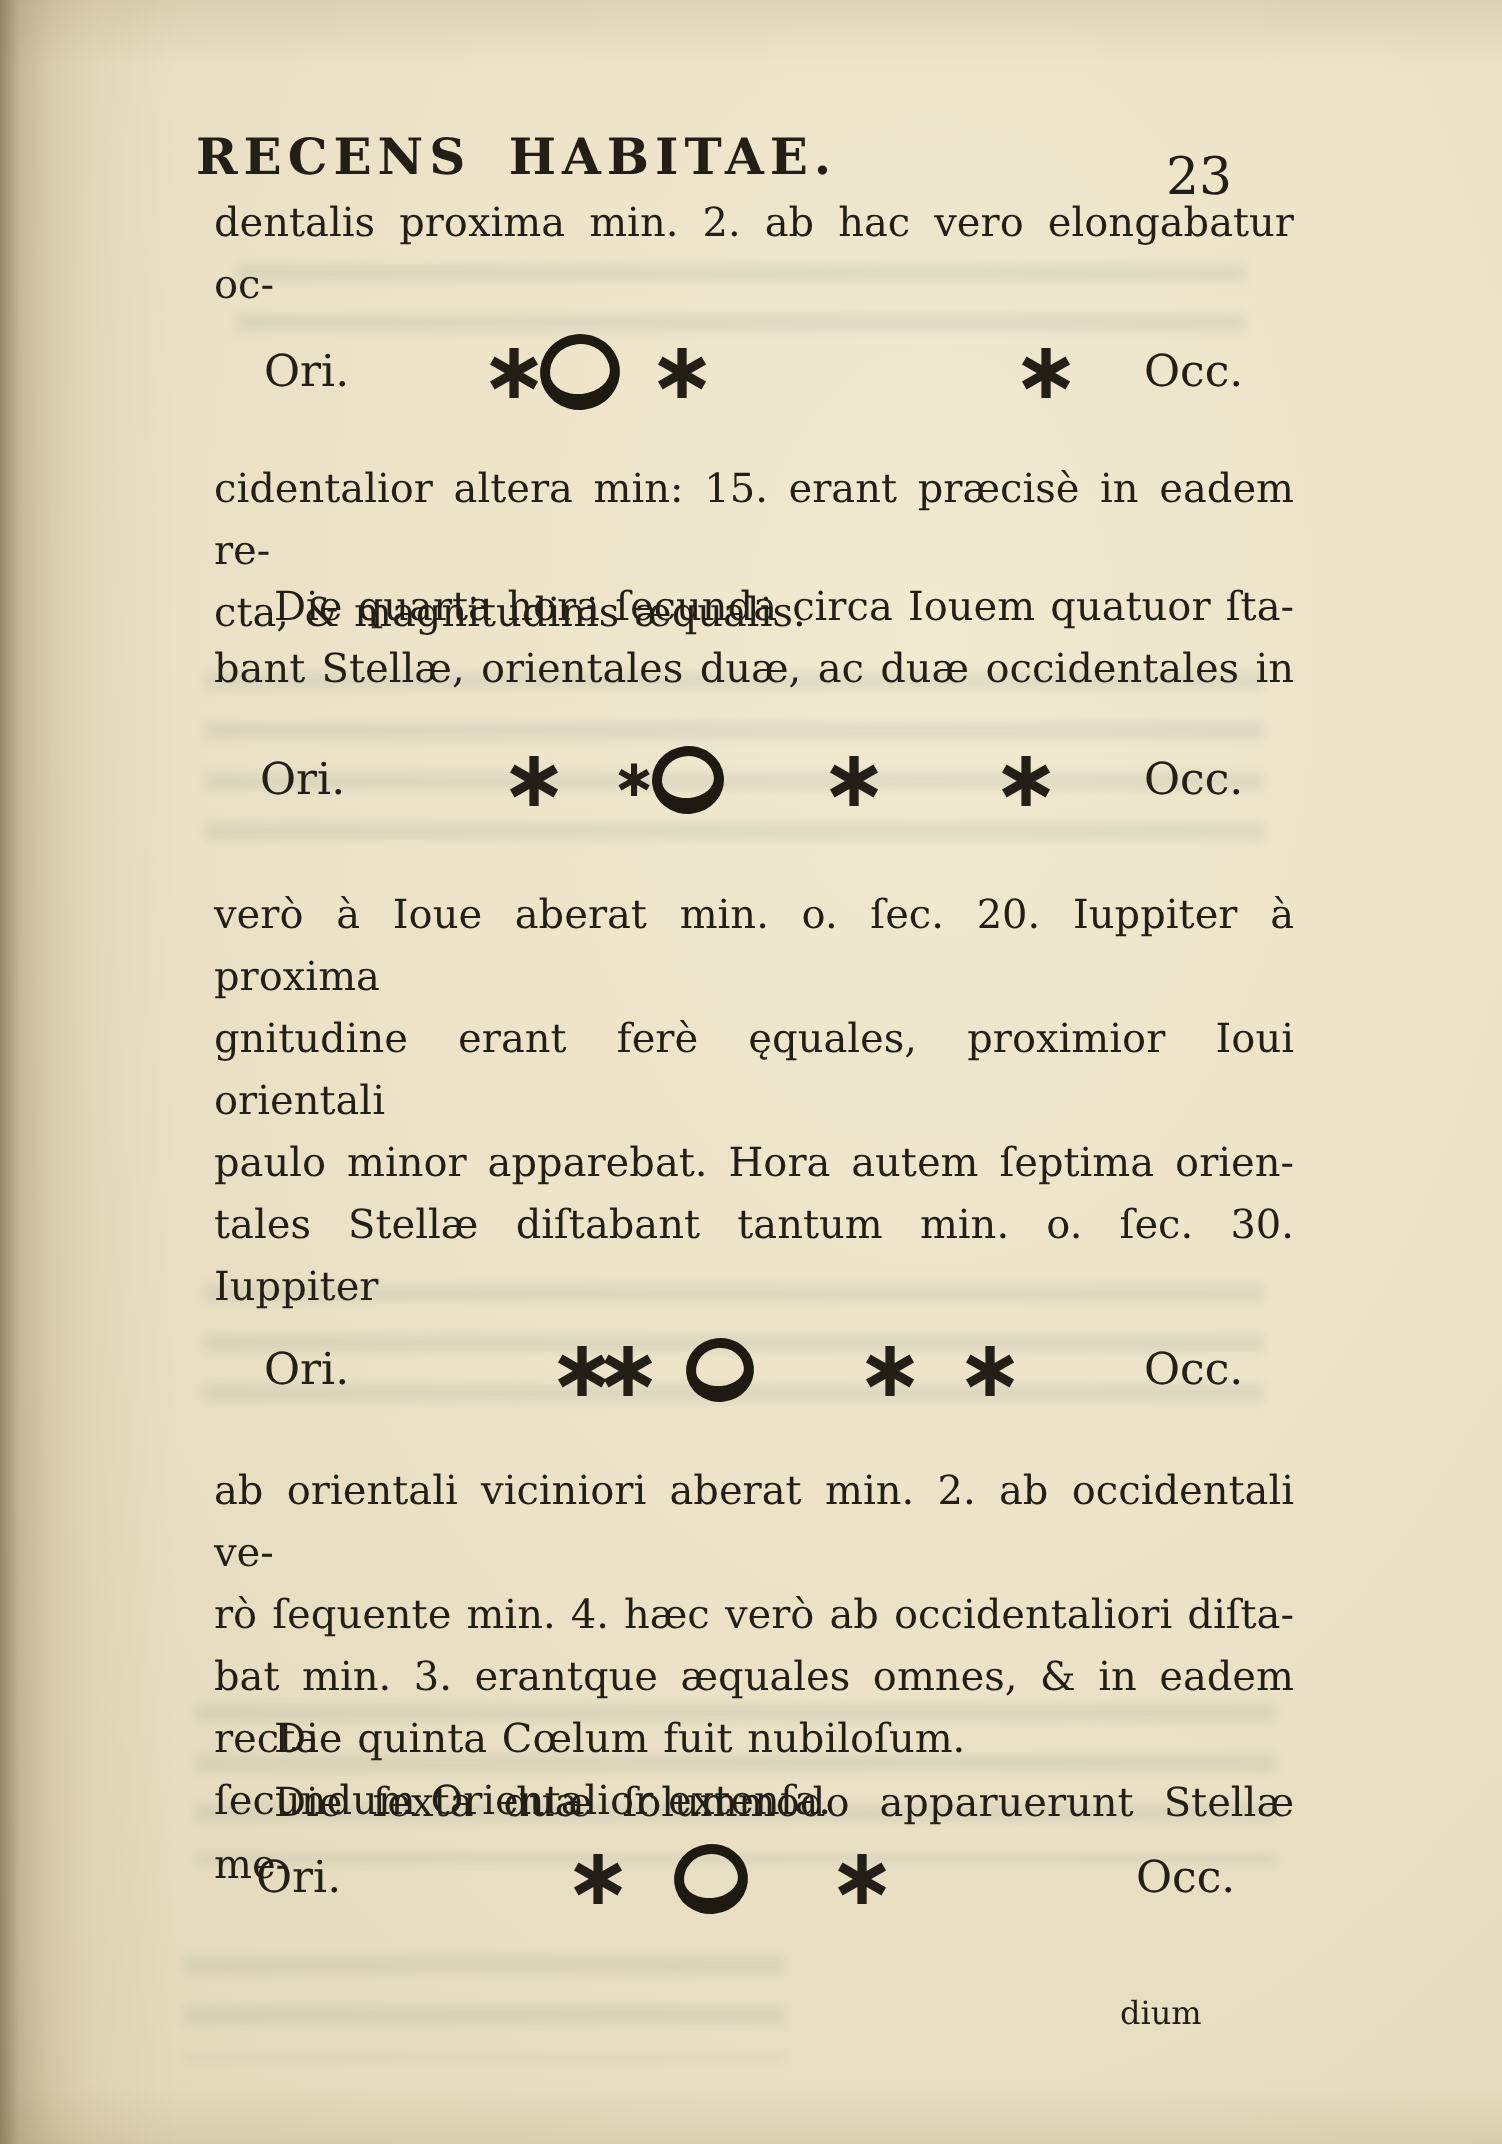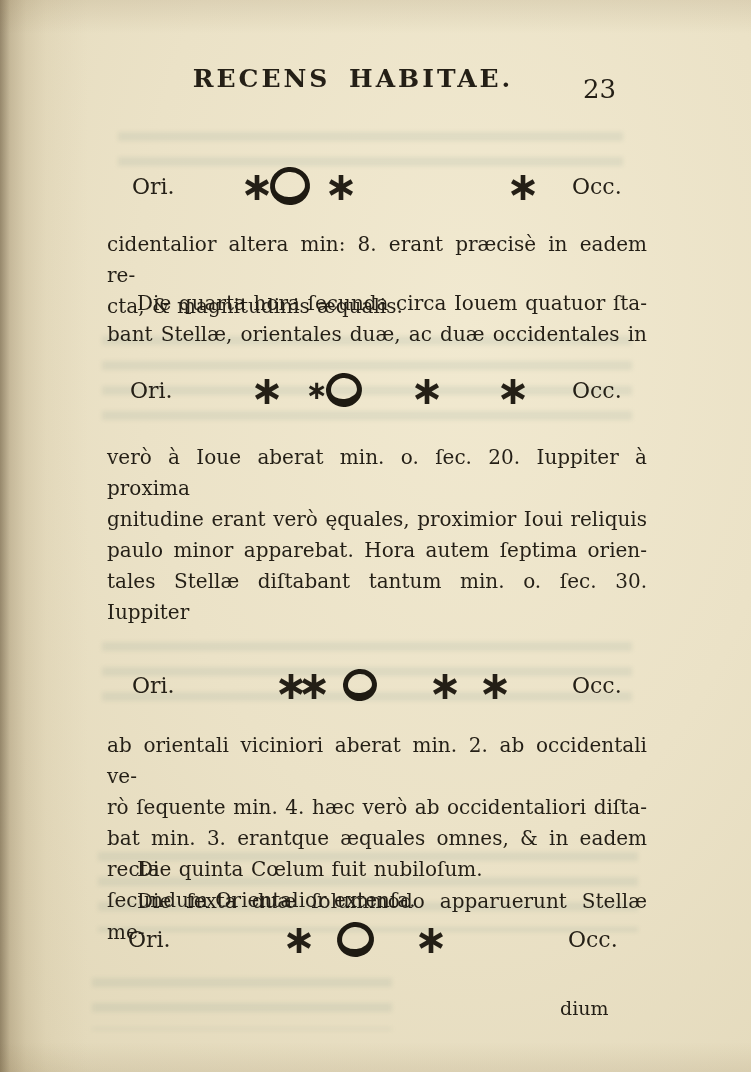--- a/index.html
+++ b/index.html
@@ -45,21 +45,21 @@
     pointer-events:none;
   }
   .g1{left:118px;top:132px;width:505px;height:36px;}
   .g2{left:102px;top:336px;width:530px;height:88px;}
   .g3{left:102px;top:642px;width:530px;height:70px;}
   .g4{left:98px;top:852px;width:540px;height:80px;}
   .g5{left:92px;top:978px;width:300px;height:52px;}
 
   .header{
     position:absolute;left:98px;top:64px;width:510px;
-    text-align:center;font-size:25px;font-weight:bold;
+    font-size:25px;font-weight:bold;
     letter-spacing:3px;word-spacing:7px;white-space:nowrap;
   }
   .pagenum{
     position:absolute;left:583px;top:74px;font-size:26px;
   }
   .openline{
     position:absolute;left:107px;top:96px;width:540px;
   }
   .para{
     position:absolute;left:107px;width:540px;
@@ -99,69 +99,70 @@
   }
   .star.small{font-size:26px;width:18px;}
   .jupiter{
     position:absolute;box-sizing:border-box;
     border:5px solid #1e1a12;border-bottom-width:8px;
     border-radius:50%;
     background:transparent;
     transform:rotate(-6deg);
   }
   .catchword{
-    position:absolute;left:560px;top:997px;font-size:19px;
+    position:absolute;left:560px;top:997px;font-size:16px;
   }
 </style>
 </head>
 <body>
 
 <div class="page">
   <div class="gutter"></div>
   <div class="edge-top"></div>
   <div class="edge-bottom"></div>
 
   <div class="ghost g1"></div>
   <div class="ghost g2"></div>
   <div class="ghost g3"></div>
   <div class="ghost g4"></div>
   <div class="ghost g5"></div>
 
   <div class="header">RECENS HABITAE.</div>
   <div class="pagenum">23</div>
 
+  <div class="openline line">dentalis proxima min. 2. ab hac vero elongabatur oc-</div>
 
   <div class="diagram" id="d0">
       <span class="dlabel" style="left: 132px;">Ori.</span>
       <span class="dlabel" style="left: 572px;">Occ.</span>
       <span class="star" style="left: 244px;">∗</span>
       <span class="jupiter" style="left: 270px; width: 40px; height: 38px; top: 8px;"></span>
       <span class="star" style="left: 328px;">∗</span>
       <span class="star" style="left: 510px;">∗</span>
     </div>
   <div class="para" id="p0">
-      <div class="line">cidentalior altera min: 8.  erant præcisè in eadem re-</div>
+      <div class="line">cidentalior altera min: 15.  erant præcisè in eadem re-</div>
       <div class="line">cta, &amp; magnitudinis æqualis.</div>
     </div>
   <div class="para" id="p1">
       <div class="line indent">Die quarta hora ſecunda circa Iouem quatuor ſta-</div>
       <div class="line">bant Stellæ, orientales duæ, ac duæ occidentales in</div>
     </div>
   <div class="diagram" id="d1">
       <span class="dlabel" style="left: 130px;">Ori.</span>
       <span class="dlabel" style="left: 572px;">Occ.</span>
       <span class="star" style="left: 254px;">∗</span>
       <span class="star small" style="left: 308px;">∗</span>
       <span class="jupiter" style="left: 326px; width: 36px; height: 34px; top: 10px;"></span>
       <span class="star" style="left: 414px;">∗</span>
       <span class="star" style="left: 500px;">∗</span>
     </div>
   <div class="para" id="p2">
       <div class="line">verò à Ioue aberat min. o. ſec. 20.  Iuppiter à proxima</div>
-      <div class="line">gnitudine erant verò ęquales, proximior Ioui reliquis</div>
+      <div class="line">gnitudine erant ferè ęquales, proximior Ioui orientali</div>
       <div class="line">paulo minor apparebat.  Hora autem ſeptima orien-</div>
       <div class="line">tales Stellæ diſtabant tantum min. o. ſec. 30.  Iuppiter</div>
     </div>
   <div class="diagram" id="d2">
       <span class="dlabel" style="left: 132px;">Ori.</span>
       <span class="dlabel" style="left: 572px;">Occ.</span>
       <span class="star" style="left: 278px;">∗</span>
       <span class="star" style="left: 301px;">∗</span>
       <span class="jupiter" style="left: 343px; width: 34px; height: 32px; top: 11px;"></span>
       <span class="star" style="left: 432px;">∗</span>

